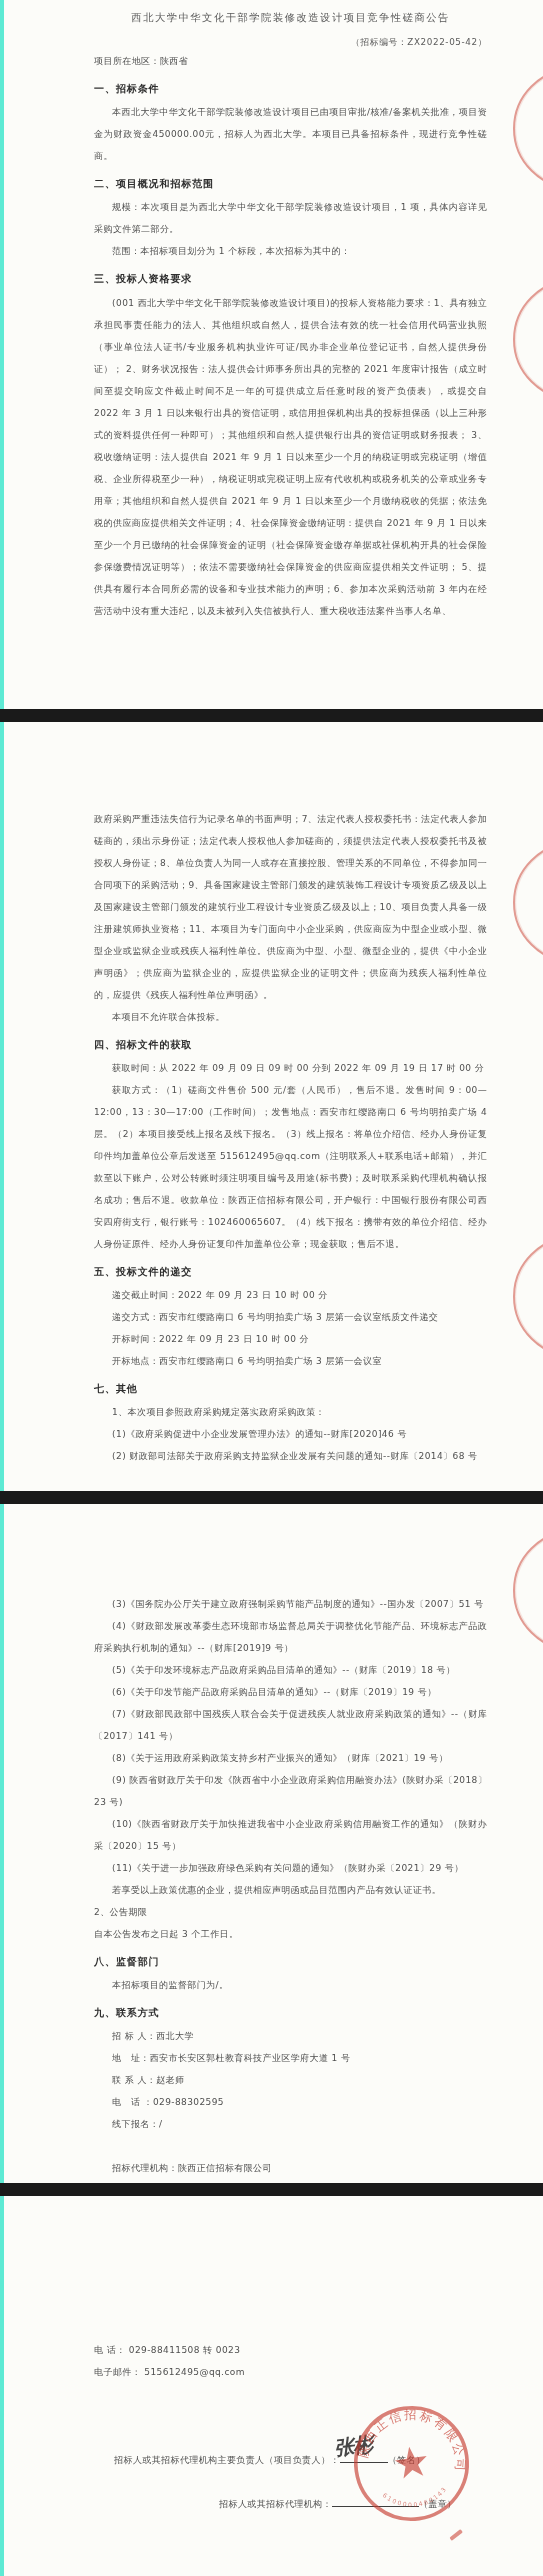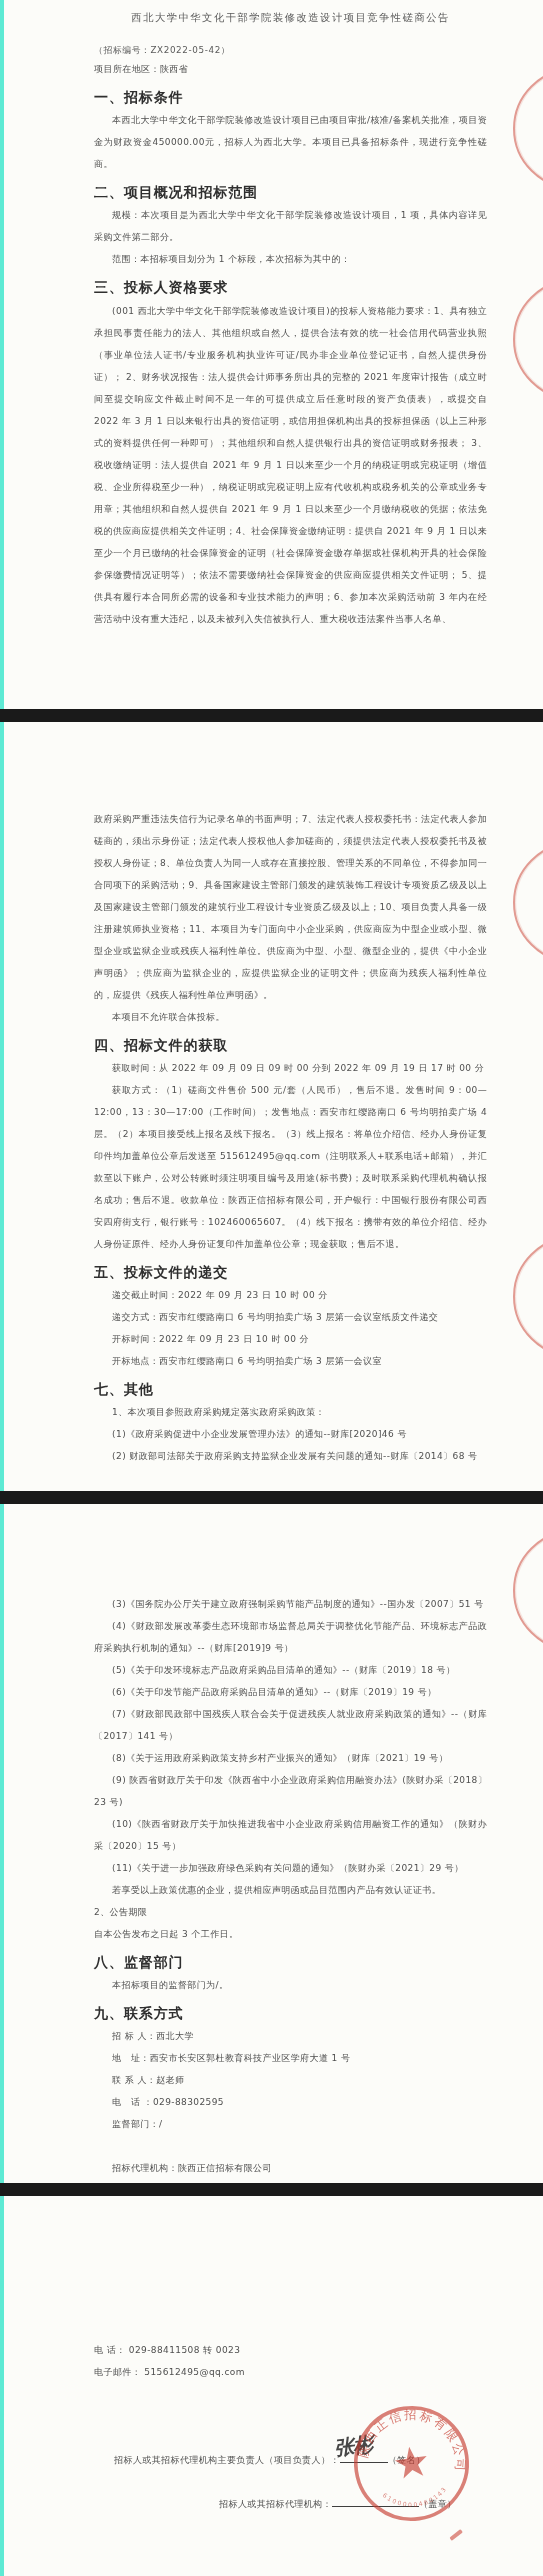--- a/index.html
+++ b/index.html
@@ -1,24 +1,24 @@
 <!DOCTYPE html>
 <html style="font-size:9.4px"><head>
 <meta charset="utf-8">
 <style>
   html,body{margin:0;padding:0;background:#181818;}
   .stage{position:relative;width:543px;height:2576px;background:#5eead4;overflow:hidden;
          font-family:"DejaVu Sans","Liberation Sans",sans-serif;}
   .page{position:absolute;left:4.1px;width:539px;background:#fcfcf9;overflow:hidden;color:#4f4f4f;}
   .inner{padding:0 56px 0 90px;}
   .doc-title{text-align:center;font-size:10.3px;letter-spacing:1.5px;color:#5a5a5a;line-height:17.6px;padding-top:9.4px;}
-  .doc-subtitle{text-align:left;font-size:8.8px;letter-spacing:0.6px;color:#5a5a5a;line-height:15.3px;margin-top:16px;}
+  .doc-subtitle{text-align:right;font-size:8.8px;letter-spacing:0.6px;color:#5a5a5a;line-height:15.3px;margin-top:8px;}
   p.line{margin:0;font-size:9px;line-height:22px;text-align:justify;letter-spacing:0.4px;}
   p.ind{text-indent:2em;}
-  .sec{font-size:14px;font-weight:bold;color:#2f2f2f;line-height:22px;letter-spacing:0.9px;margin:5.9px 0 1.2px 0;}
+  .sec{font-size:10px;font-weight:bold;color:#2f2f2f;line-height:22px;letter-spacing:0.9px;margin:5.9px 0 1.2px 0;}
   .region{margin-top:38px;}
   .spacer38{height:22px;}
   .sep{position:absolute;left:0;width:543px;background:#1a1a1a;}
   .edge-seal{position:absolute;width:117px;height:117px;border-radius:50%;
              border:2.3px solid rgba(199,57,44,.5);
              box-shadow:inset 0 0 0 1.2px rgba(199,57,44,.12);}
   .p4line{position:absolute;font-size:9px;line-height:22px;letter-spacing:0.4px;color:#4f4f4f;white-space:nowrap;}
   .uline{display:inline-block;border-bottom:0.9px solid #3f3f3f;height:1em;vertical-align:baseline;position:relative;}
   .sigwrap{width:48px;}
   .stampline{width:87px;}
@@ -90,21 +90,21 @@
       <p class="line ind">若享受以上政策优惠的企业，提供相应声明函或品目范围内产品有效认证证书。</p>
       <p class="line">2、公告期限</p>
       <p class="line">自本公告发布之日起 3 个工作日。</p>
       <div class="sec">八、监督部门</div>
       <p class="line ind">本招标项目的监督部门为/。</p>
       <div class="sec">九、联系方式</div>
       <p class="line ind">招 标 人：西北大学</p>
       <p class="line ind">地　址：西安市长安区郭杜教育科技产业区学府大道 1 号</p>
       <p class="line ind">联 系 人：赵老师</p>
       <p class="line ind">电　话 ：029-88302595</p>
-      <p class="line ind">监督部门：/</p>
+      <p class="line ind">线下报名：/</p>
       <div class="spacer38"></div>
       <p class="line ind">招标代理机构：陕西正信招标有限公司</p>
       <p class="line ind">地 址：  陕西省西安市红缨路南口 6 号均明拍卖广场 4 层</p>
 
     </div>
     <div class="edge-seal" style="left:509px;top:26.4px;"></div>
   </div>
 
   <div class="sep" style="top:2183px;height:13px;"></div>
 

